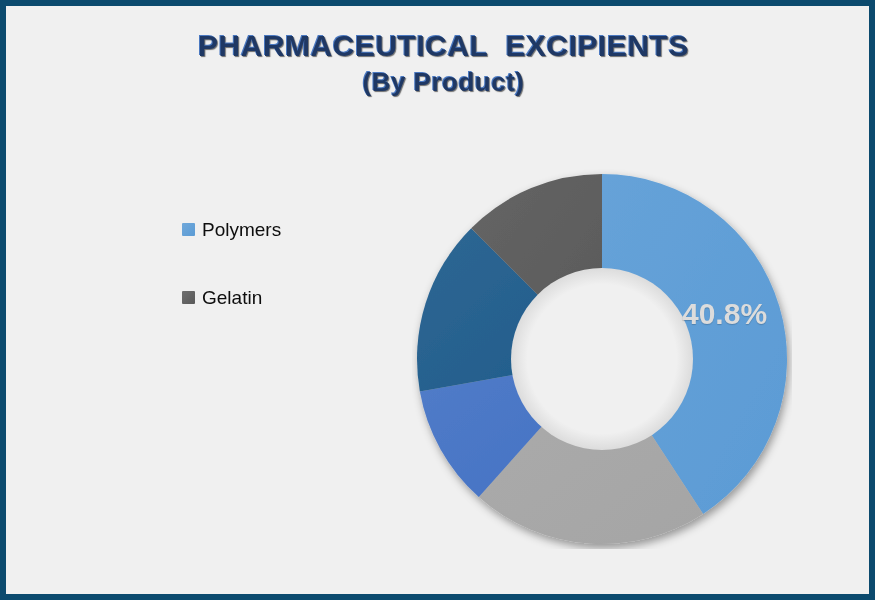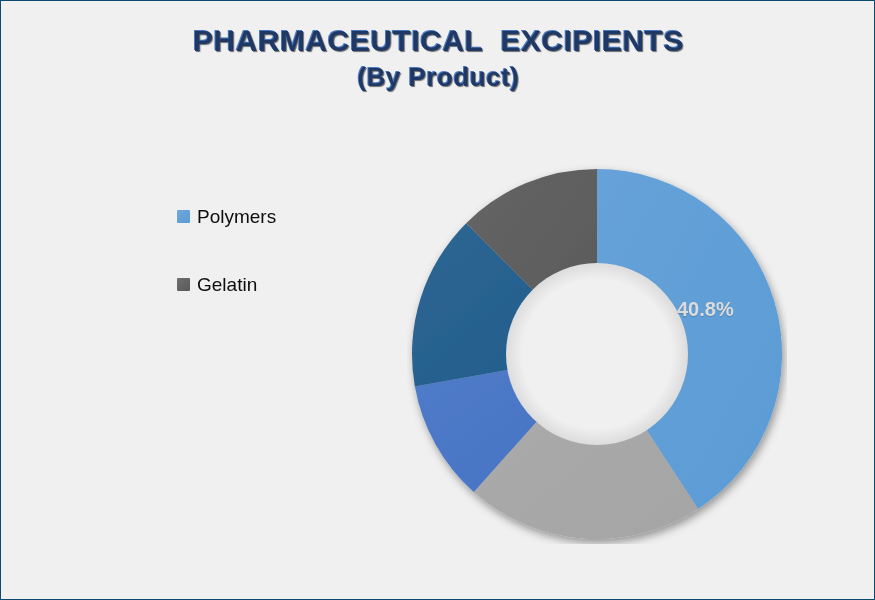--- a/index.html
+++ b/index.html
@@ -11,21 +11,21 @@
     height: 600px;
     background: #f0f0f0;
     font-family: "Liberation Sans", sans-serif;
     overflow: hidden;
   }
   #canvas {
     position: relative;
     width: 875px;
     height: 600px;
     box-sizing: border-box;
-    border: 1px solid #0c4a6e;
+    border: 6px solid #0c4a6e;
     background: #f0f0f0;
   }
 
   
   #title-block {
     position: absolute;
     left: 0;
     top: 22px;
     width: 875px;
     text-align: center;
@@ -45,21 +45,21 @@
   }
   #title-line-3 {
     font-size: 26px;
     margin-top: 2px;
   }
 
   
   #legend {
     position: absolute;
     left: 176px;
-    top: 206px;
+    top: 214px;
     width: 180px;
   }
   .legend-item {
     display: flex;
     align-items: center;
     height: 18px;
     margin-bottom: 50px;
   }
   .legend-item:last-child { margin-bottom: 8px; }
   .legend-swatch {
@@ -85,22 +85,22 @@
     height: 380px;
   }
   #donut-svg {
     display: block;
     width: 380px;
     height: 380px;
   }
   #pct-label {
     position: absolute;
     left: 676px;
-    top: 297px;
-    font-size: 20px;
+    top: 291px;
+    font-size: 30px;
     font-weight: bold;
     color: #dcdcdc;
     text-shadow: 0 1px 1px rgba(0,0,0,0.18);
     white-space: nowrap;
   }
 </style>
 </head>
 <body>
 
 <div id="canvas">

